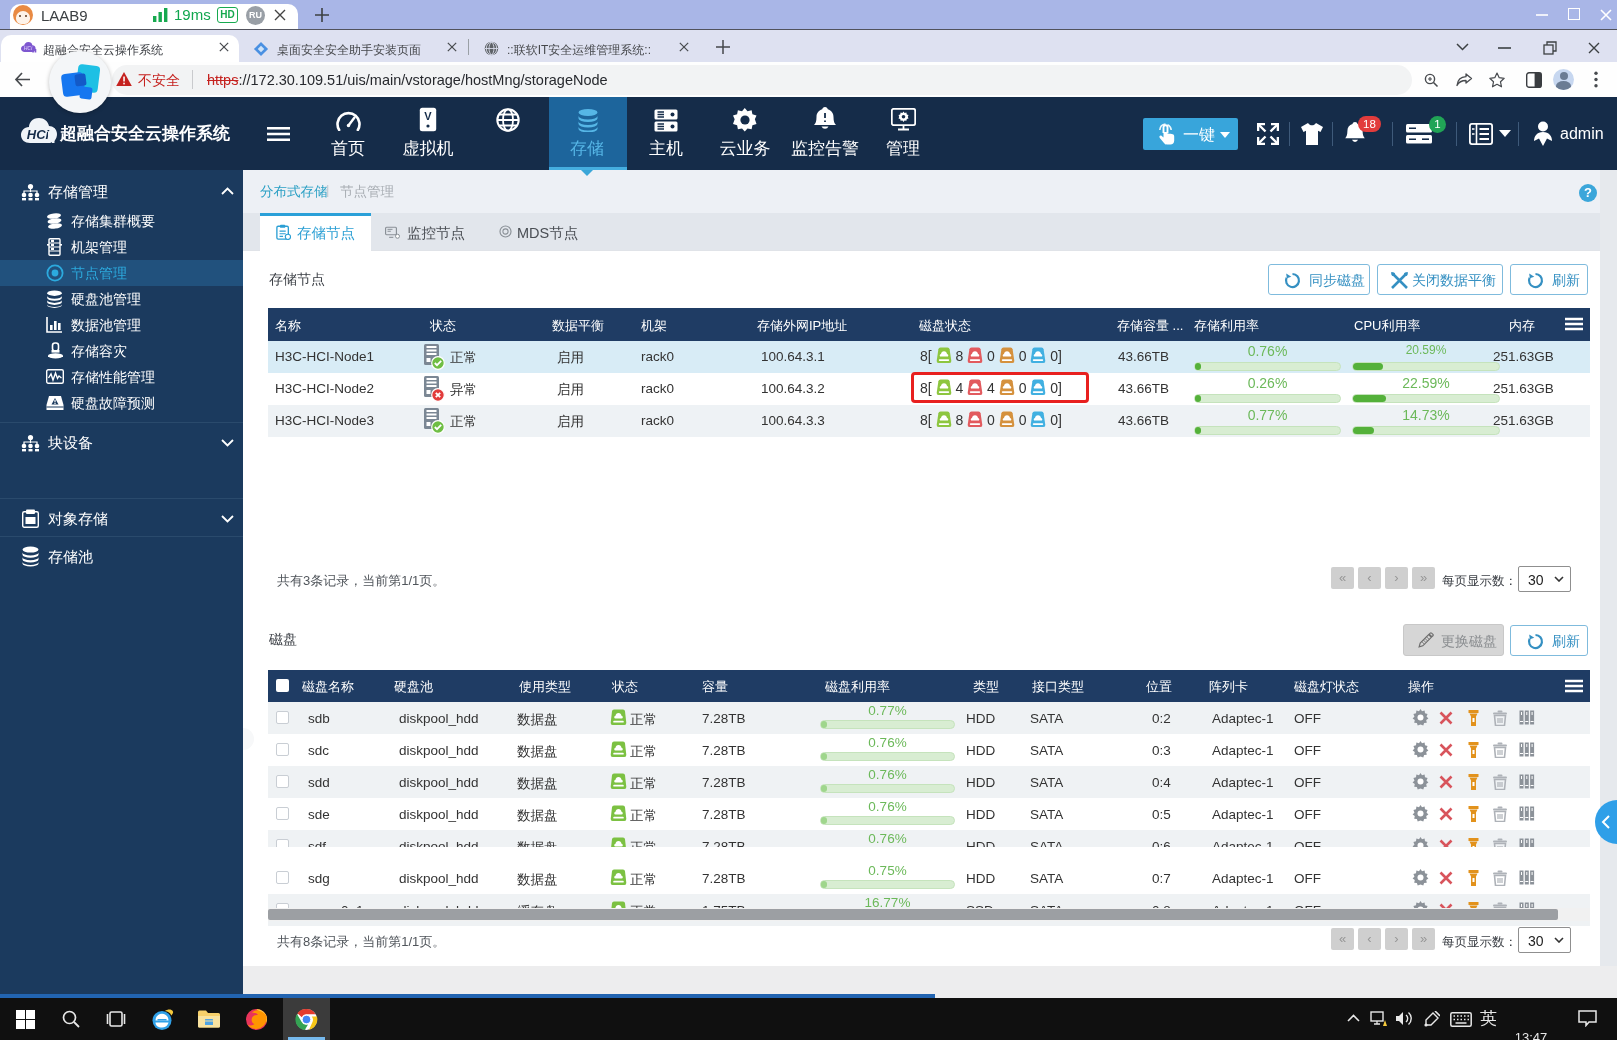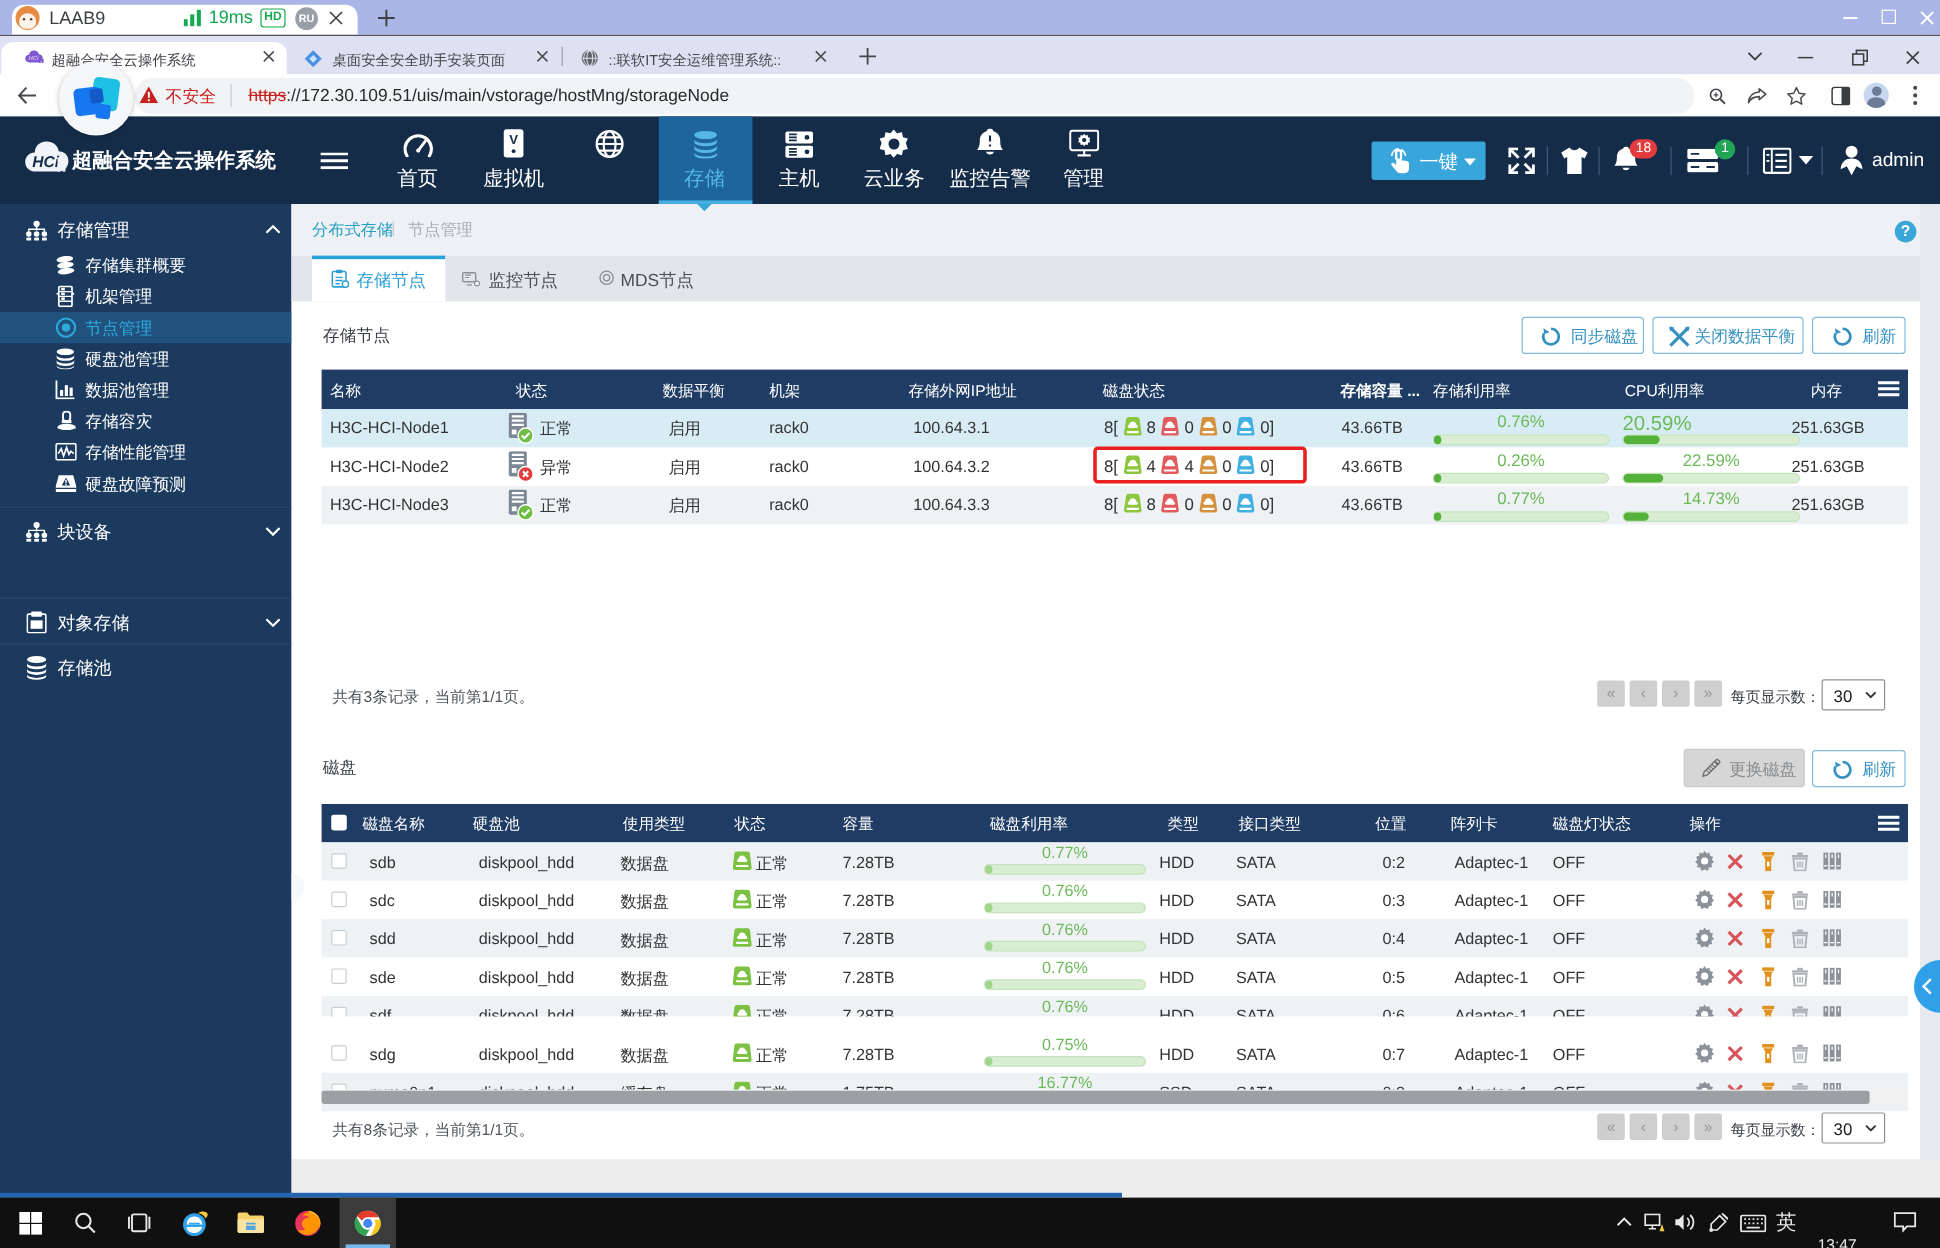--- a/index.html
+++ b/index.html
@@ -435,21 +435,21 @@
       </svg>
       <div class="abs" style="left:41px;top:7px;font-size:14px;color:#3590c2;">刷新</div>
     </div>
 <div class="abs" style="left:25px;top:138px;width:1322px;height:33px;background:#1f3c64;color:#fff;font-size:13px;">
 <div class="abs" style="left:7px;top:9px;">名称</div>
 <div class="abs" style="left:162px;top:9px;">状态</div>
 <div class="abs" style="left:284px;top:9px;">数据平衡</div>
 <div class="abs" style="left:373px;top:9px;">机架</div>
 <div class="abs" style="left:489px;top:9px;">存储外网IP地址</div>
 <div class="abs" style="left:651px;top:9px;">磁盘状态</div>
-<div class="abs" style="left:849px;top:9px;font-weight:bold;">存储容量 ...</div>
+<div class="abs" style="left:849px;top:9px;">存储容量 ...</div>
 <div class="abs" style="left:926px;top:9px;">存储利用率</div>
 <div class="abs" style="left:1086px;top:9px;">CPU利用率</div>
 <div class="abs" style="left:1241px;top:9px;">内存</div>
 <svg class="abs" style="left:1297px;top:9px;" width="18" height="14" viewBox="0 0 18 14">
         <path d="M0 2 H18 M0 7 H18 M0 12 H18" stroke="#fff" stroke-width="2.6"></path>
       </svg>
 </div>
 <div class="abs" style="left:25px;top:171px;width:1322px;height:32px;background:#d8ecf6;font-size:13.5px;color:#333;">
 <div class="abs" style="left:7px;top:8px;">H3C-HCI-Node1</div>
 <div class="abs" style="left:155px;top:3px;">
@@ -480,21 +480,21 @@
         </svg> <span style="color:#333;">0</span> <svg width="16" height="17" viewBox="0 0 16 17" style="display:inline-block;vertical-align:-3px;">
           <path d="M4.5 0.5 H11.5 Q13.3 0.5 13.6 2.3 L15.3 13.8 Q15.6 16 13.4 16 H2.6 Q0.4 16 0.7 13.8 L2.4 2.3 Q2.7 0.5 4.5 0.5 Z" fill="#41b0e1"></path>
           <path d="M8 4.2 C9.6 4.2 10.9 5.4 11 6.9 Q12.3 7.2 12.3 8.4 Q12.3 9.6 11 9.6 H5 Q3.7 9.6 3.7 8.4 Q3.7 7.2 5 6.9 C5.1 5.4 6.4 4.2 8 4.2 Z" fill="#fff"></path>
           <rect x="2.8" y="12.2" width="10.4" height="1.8" rx="0.9" fill="#fff"></rect>
         </svg> <span style="color:#333;">0]</span></div>
 <div class="abs" style="left:850px;top:8px;">43.66TB</div>
 <div class="abs" style="left:926px;top:2px;width:147px;text-align:center;font-size:14px;color:#6cb95a;">0.76%</div>
       <div class="abs" style="left:926px;top:21px;width:147px;height:9px;background:#d8edd2;border:1px solid #c5e3bc;border-radius:5px;">
         <div style="width:6px;height:7px;background:#54b13a;border-radius:4px;"></div>
       </div>
-<div class="abs" style="left:1084px;top:2px;width:148px;text-align:left;font-size:17px;color:#6cb95a;">20.59%</div>
+<div class="abs" style="left:1084px;top:2px;width:148px;text-align:center;font-size:12px;color:#6cb95a;">20.59%</div>
       <div class="abs" style="left:1084px;top:21px;width:148px;height:9px;background:#d8edd2;border:1px solid #c5e3bc;border-radius:5px;">
         <div style="width:30px;height:7px;background:#54b13a;border-radius:4px;"></div>
       </div>
 <div class="abs" style="left:1225px;top:8px;">251.63GB</div>
 </div>
 <div class="abs" style="left:25px;top:203px;width:1322px;height:32px;background:#ffffff;font-size:13.5px;color:#333;">
 <div class="abs" style="left:7px;top:8px;">H3C-HCI-Node2</div>
 <div class="abs" style="left:155px;top:3px;">
         <svg width="22" height="26" viewBox="0 0 22 26">
           <rect x="1" y="0" width="15" height="21" rx="1.5" fill="#7b8794"></rect>

